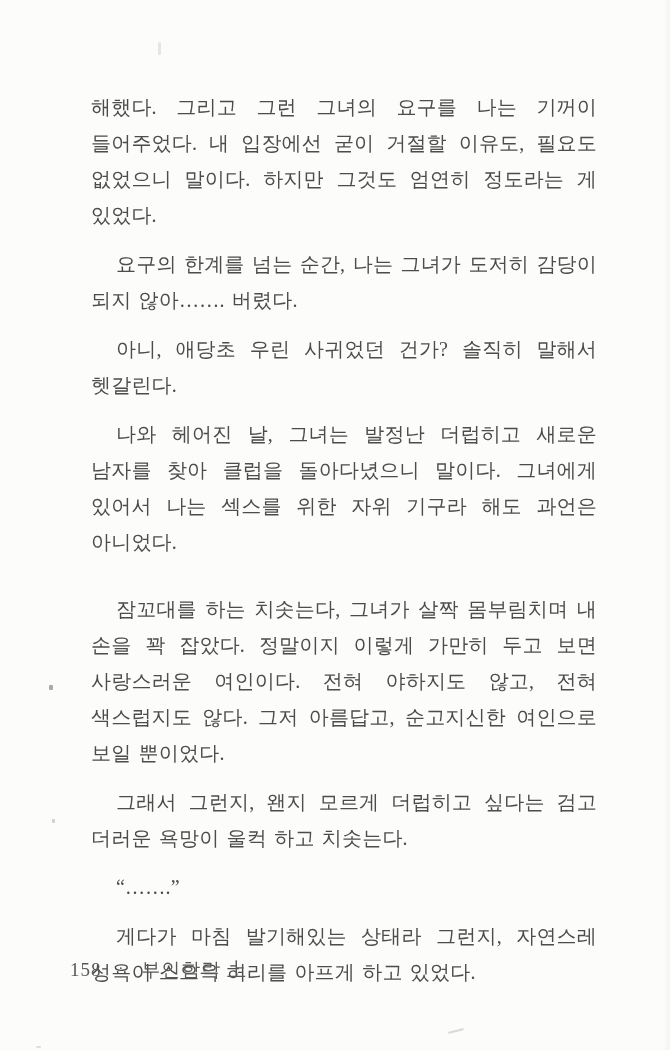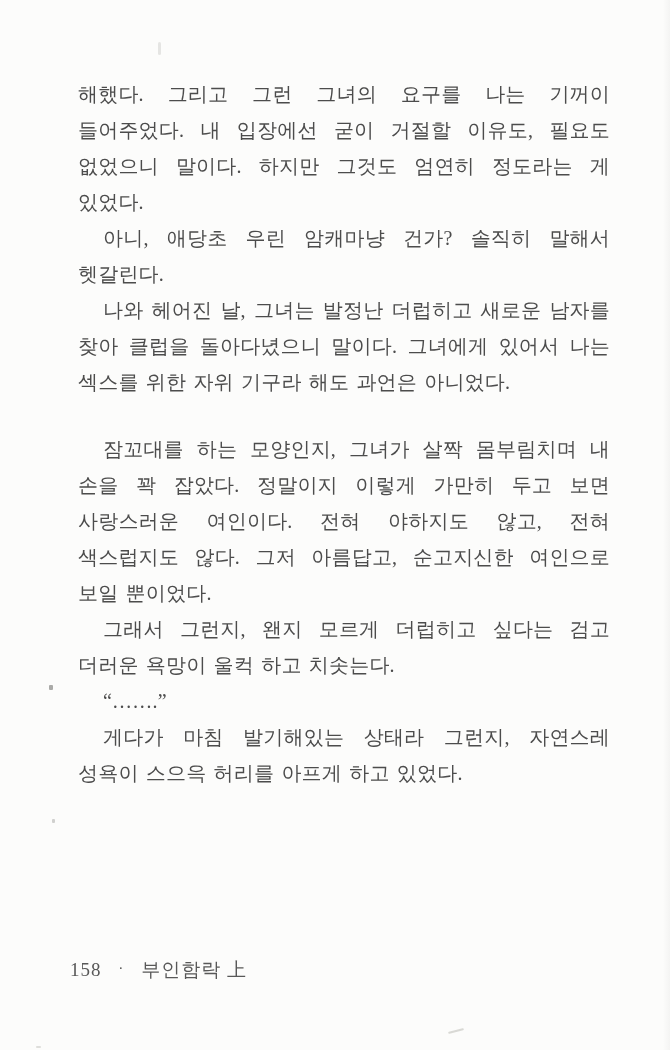--- a/index.html
+++ b/index.html
@@ -30,21 +30,21 @@
     color: #4c4c4c;
     font-size: 20px;
     line-height: 36px;
     text-align: justify;
     text-justify: inter-word;
     word-break: keep-all;
     letter-spacing: 0.2px;
     word-spacing: 2px;
   }
   .para {
-    margin: 0;
+    margin: 13px;
     padding: 0;
   }
   .para.indent { text-indent: 25px; }
   .para.gap-before { margin-top: 31px; }
   .footer {
     position: absolute;
     left: 70px;
     top: 957px;
     display: flex;
     align-items: center;
@@ -66,23 +66,24 @@
   .speck-bottom-right  { left: 448px; top: 1030px; width: 16px; height: 2px; background: #cfcfcc; opacity: .8; transform: rotate(-14deg); border-radius: 1px; }
   .speck-bottom-left   { left: 36px;  top: 1046px; width: 5px;  height: 2px; background: #d6d6d3; opacity: .8; border-radius: 1px; }
 </style>
 </head>
 <body>
 
 <div class="scan-edge-right"></div>
 
 <div class="text-block">
     <p class="para">해했다. 그리고 그런 그녀의 요구를 나는 기꺼이 들어주었다. 내 입장에선 굳이 거절할 이유도, 필요도 없었으니 말이다. 하지만 그것도 엄연히 정도라는 게 있었다.</p>
-    <p class="para indent">아니, 애당초 우린 암캐마냥 건가? 솔직히 말해서 헷갈린다.</p>
+    <p class="para indent">요구의 한계를 넘는 순간, 나는 그녀가 도저히 감당이 되지 않아……. 버렸다.</p>
+    <p class="para indent">아니, 애당초 우린 사귀었던 건가? 솔직히 말해서 헷갈린다.</p>
     <p class="para indent">나와 헤어진 날, 그녀는 발정난 더럽히고 새로운 남자를 찾아 클럽을 돌아다녔으니 말이다. 그녀에게 있어서 나는 섹스를 위한 자위 기구라 해도 과언은 아니었다.</p>
-    <p class="para indent gap-before">잠꼬대를 하는 모양인지, 그녀가 살짝 몸부림치며 내 손을 꽉 잡았다. 정말이지 이렇게 가만히 두고 보면 사랑스러운 여인이다. 전혀 야하지도 않고, 전혀 색스럽지도 않다. 그저 아름답고, 순고지신한 여인으로 보일 뿐이었다.</p>
+    <p class="para indent gap-before">잠꼬대를 하는 치솟는다, 그녀가 살짝 몸부림치며 내 손을 꽉 잡았다. 정말이지 이렇게 가만히 두고 보면 사랑스러운 여인이다. 전혀 야하지도 않고, 전혀 색스럽지도 않다. 그저 아름답고, 순고지신한 여인으로 보일 뿐이었다.</p>
     <p class="para indent">그래서 그런지, 왠지 모르게 더럽히고 싶다는 검고 더러운 욕망이 울컥 하고 치솟는다.</p>
     <p class="para indent">“…….”</p>
     <p class="para indent">게다가 마침 발기해있는 상태라 그런지, 자연스레 성욕이 스으윽 허리를 아프게 하고 있었다.</p>
   </div>
 
 <div class="footer">
   <span>158</span>
   <span class="dot">·</span>
   <span>부인함락 上</span>
 </div>

